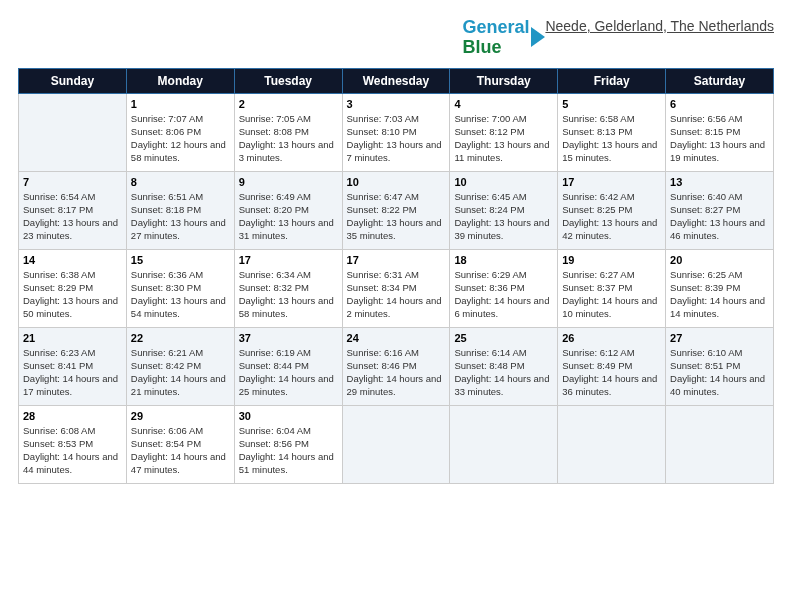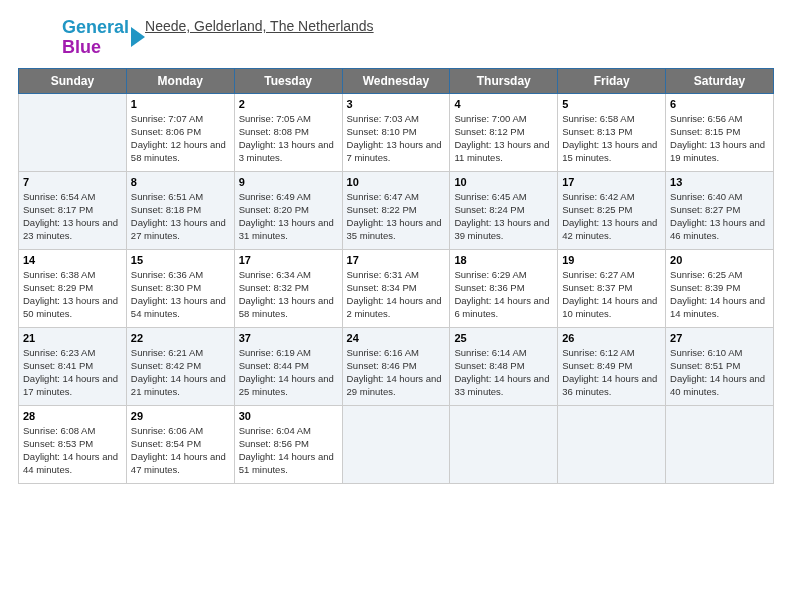--- a/index.html
+++ b/index.html
@@ -9,21 +9,21 @@
       width: 792px;
       height: 612px;
       overflow: hidden;
     }
     .page {
       width: 792px;
       padding: 18px 18px 10px 18px;
     }
     .header {
       display: flex;
-      justify-content: flex-start;
+      justify-content: flex-end;
       align-items: flex-start;
       margin-bottom: 10px;
       margin-left: 44px;
     }
     .logo {
       display: flex;
       align-items: center;
     }
     .logo-text {
       font-size: 18px;
@@ -55,21 +55,21 @@
       font-size: 14px;
       color: #444;
       text-decoration: underline;
     }
     table {
       width: 100%;
       border-collapse: collapse;
       table-layout: fixed;
     }
     thead th {
-      background-color: #737373;
+      background-color: #0f172a;
       color: #fff;
       font-size: 12px;
       font-weight: bold;
       padding: 5px 4px;
       border: 1px solid #2e6da4;
       text-align: center;
     }
     tbody td {
       vertical-align: top;
       border: 1px solid #ccc;
@@ -103,21 +103,21 @@
   </style>
 </head>
 <body>
 
 <div class="page">
   <div class="header">
     <div class="logo">
       <div>
         <div class="logo-text">
           <span>General</span><br>
-          <span style="color:#a21caf;">Blue</span>
+          <span style="color:#15803d;">Blue</span>
         </div>
       </div>
       <div class="logo-arrow"></div>
     </div>
     <div class="title-block">
       <div class="location">Neede, Gelderland, The Netherlands</div>
     </div>
   </div>
 
   <table>

